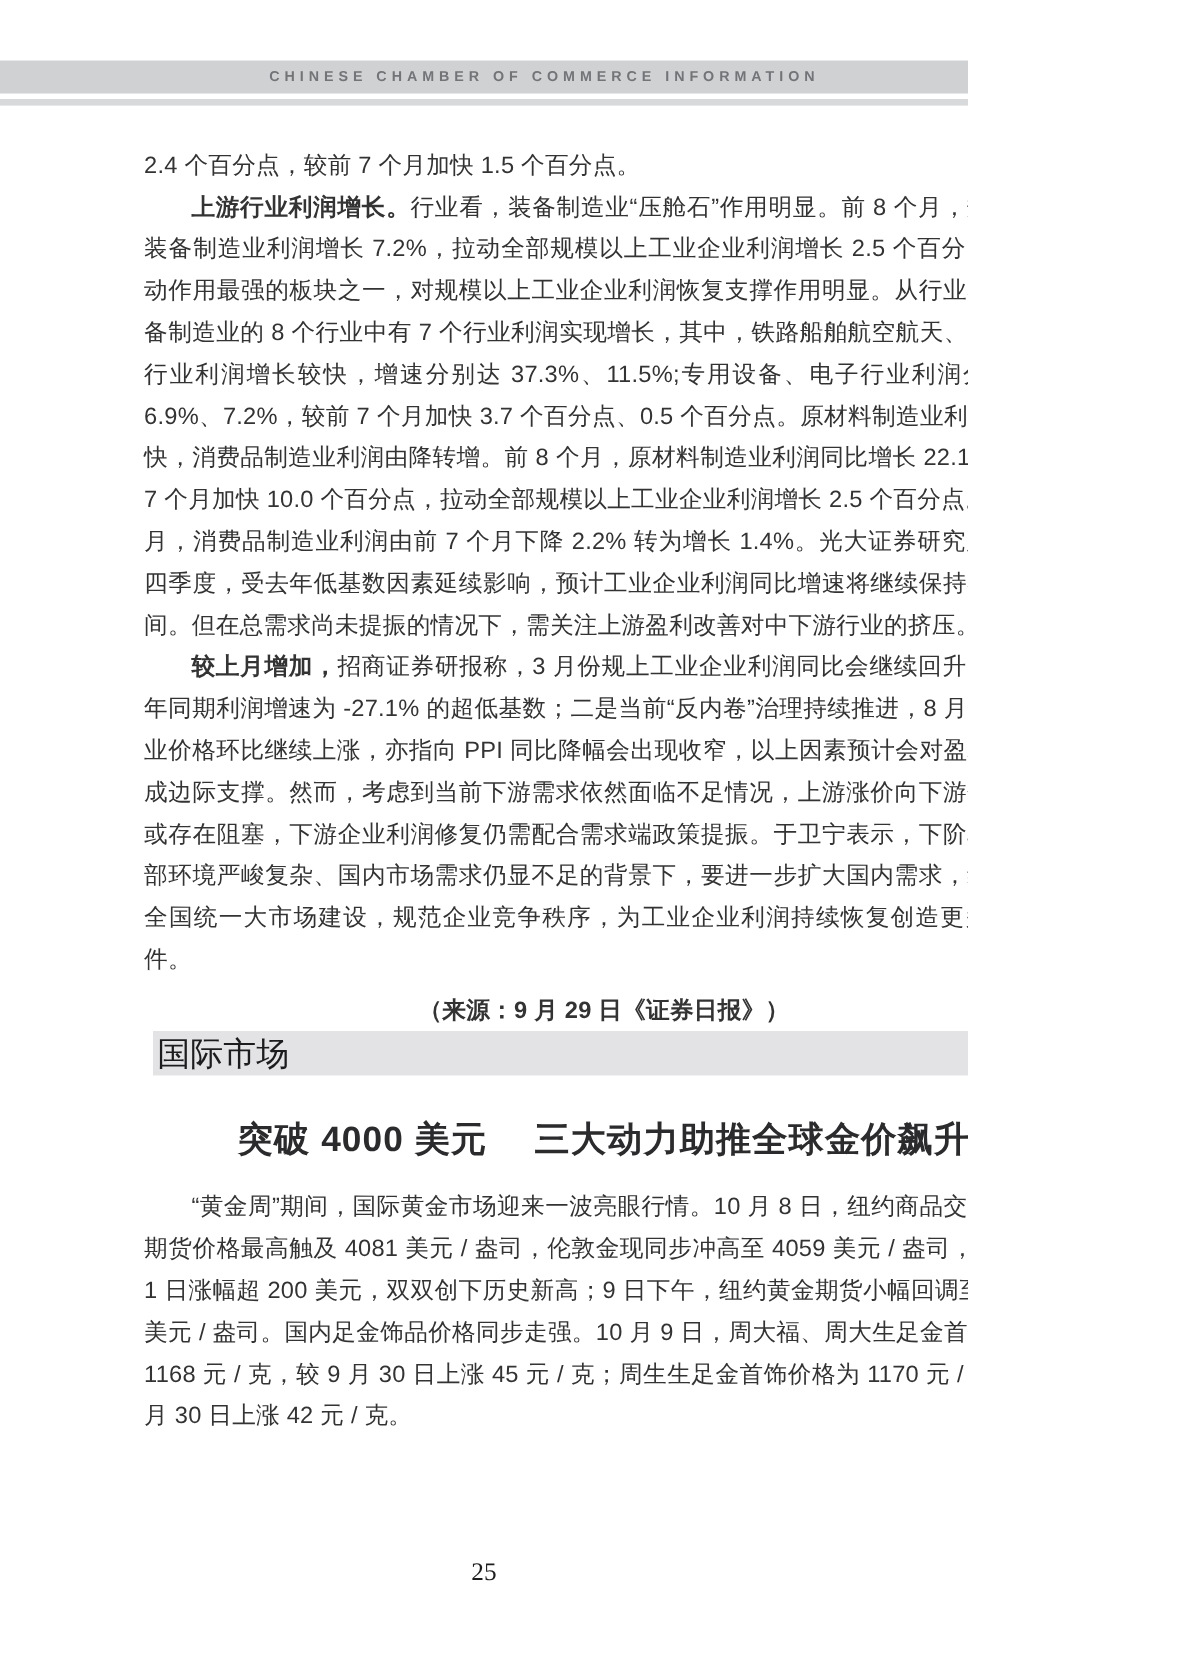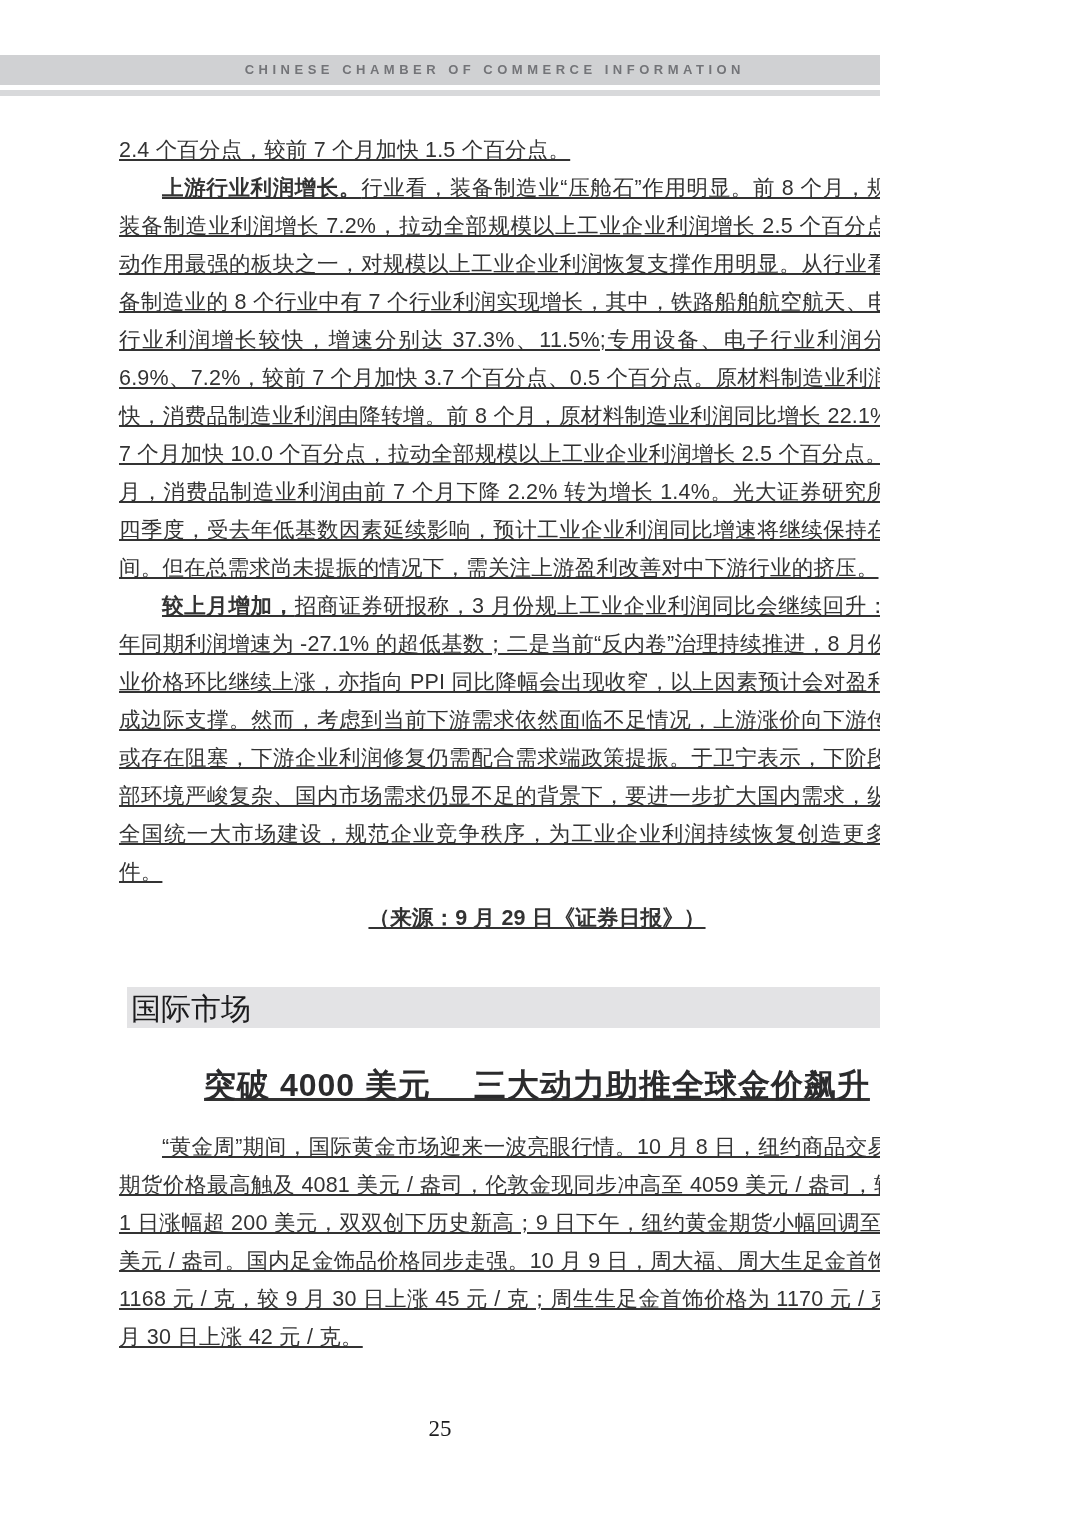--- a/index.html
+++ b/index.html
@@ -30,43 +30,41 @@
   }
   .header-rule {
     position:absolute; top:90px; left:0;
     width:100%; height:6px;
     background:var(--header-rule,#d8d9db);
   }
 
   
   .content {
     position:absolute;
-    top:131px; left:119px;
+    top:131px; left:131px;
     width:836px;
-    text-decoration:underline;
   }
   .body-p {
     margin:0;
     font-size:21.5px;
     line-height:38px;
     text-align:justify;
     letter-spacing:0.2px;
     color:var(--text-color,#333333);
   }
   .body-p.indent { text-indent:2em; }
   .body-p strong { font-weight:bold; }
   .source {
     text-align:center;
     font-weight:bold;
     margin-top:8px;
   }
 
   
   .section-banner {
-    margin-top:50px;
     margin-left:8px;
     width:827px; height:41px;
     background:var(--banner-bg,#e3e3e5);
     clip-path:polygon(0 0, calc(100% - 26px) 0, 100% 26px, 100% 100%, 0 100%);
   }
   .section-title {
     display:inline-block;
     padding-left:4px;
     line-height:43px;
     font-family:"Liberation Serif","DejaVu Serif",serif;

